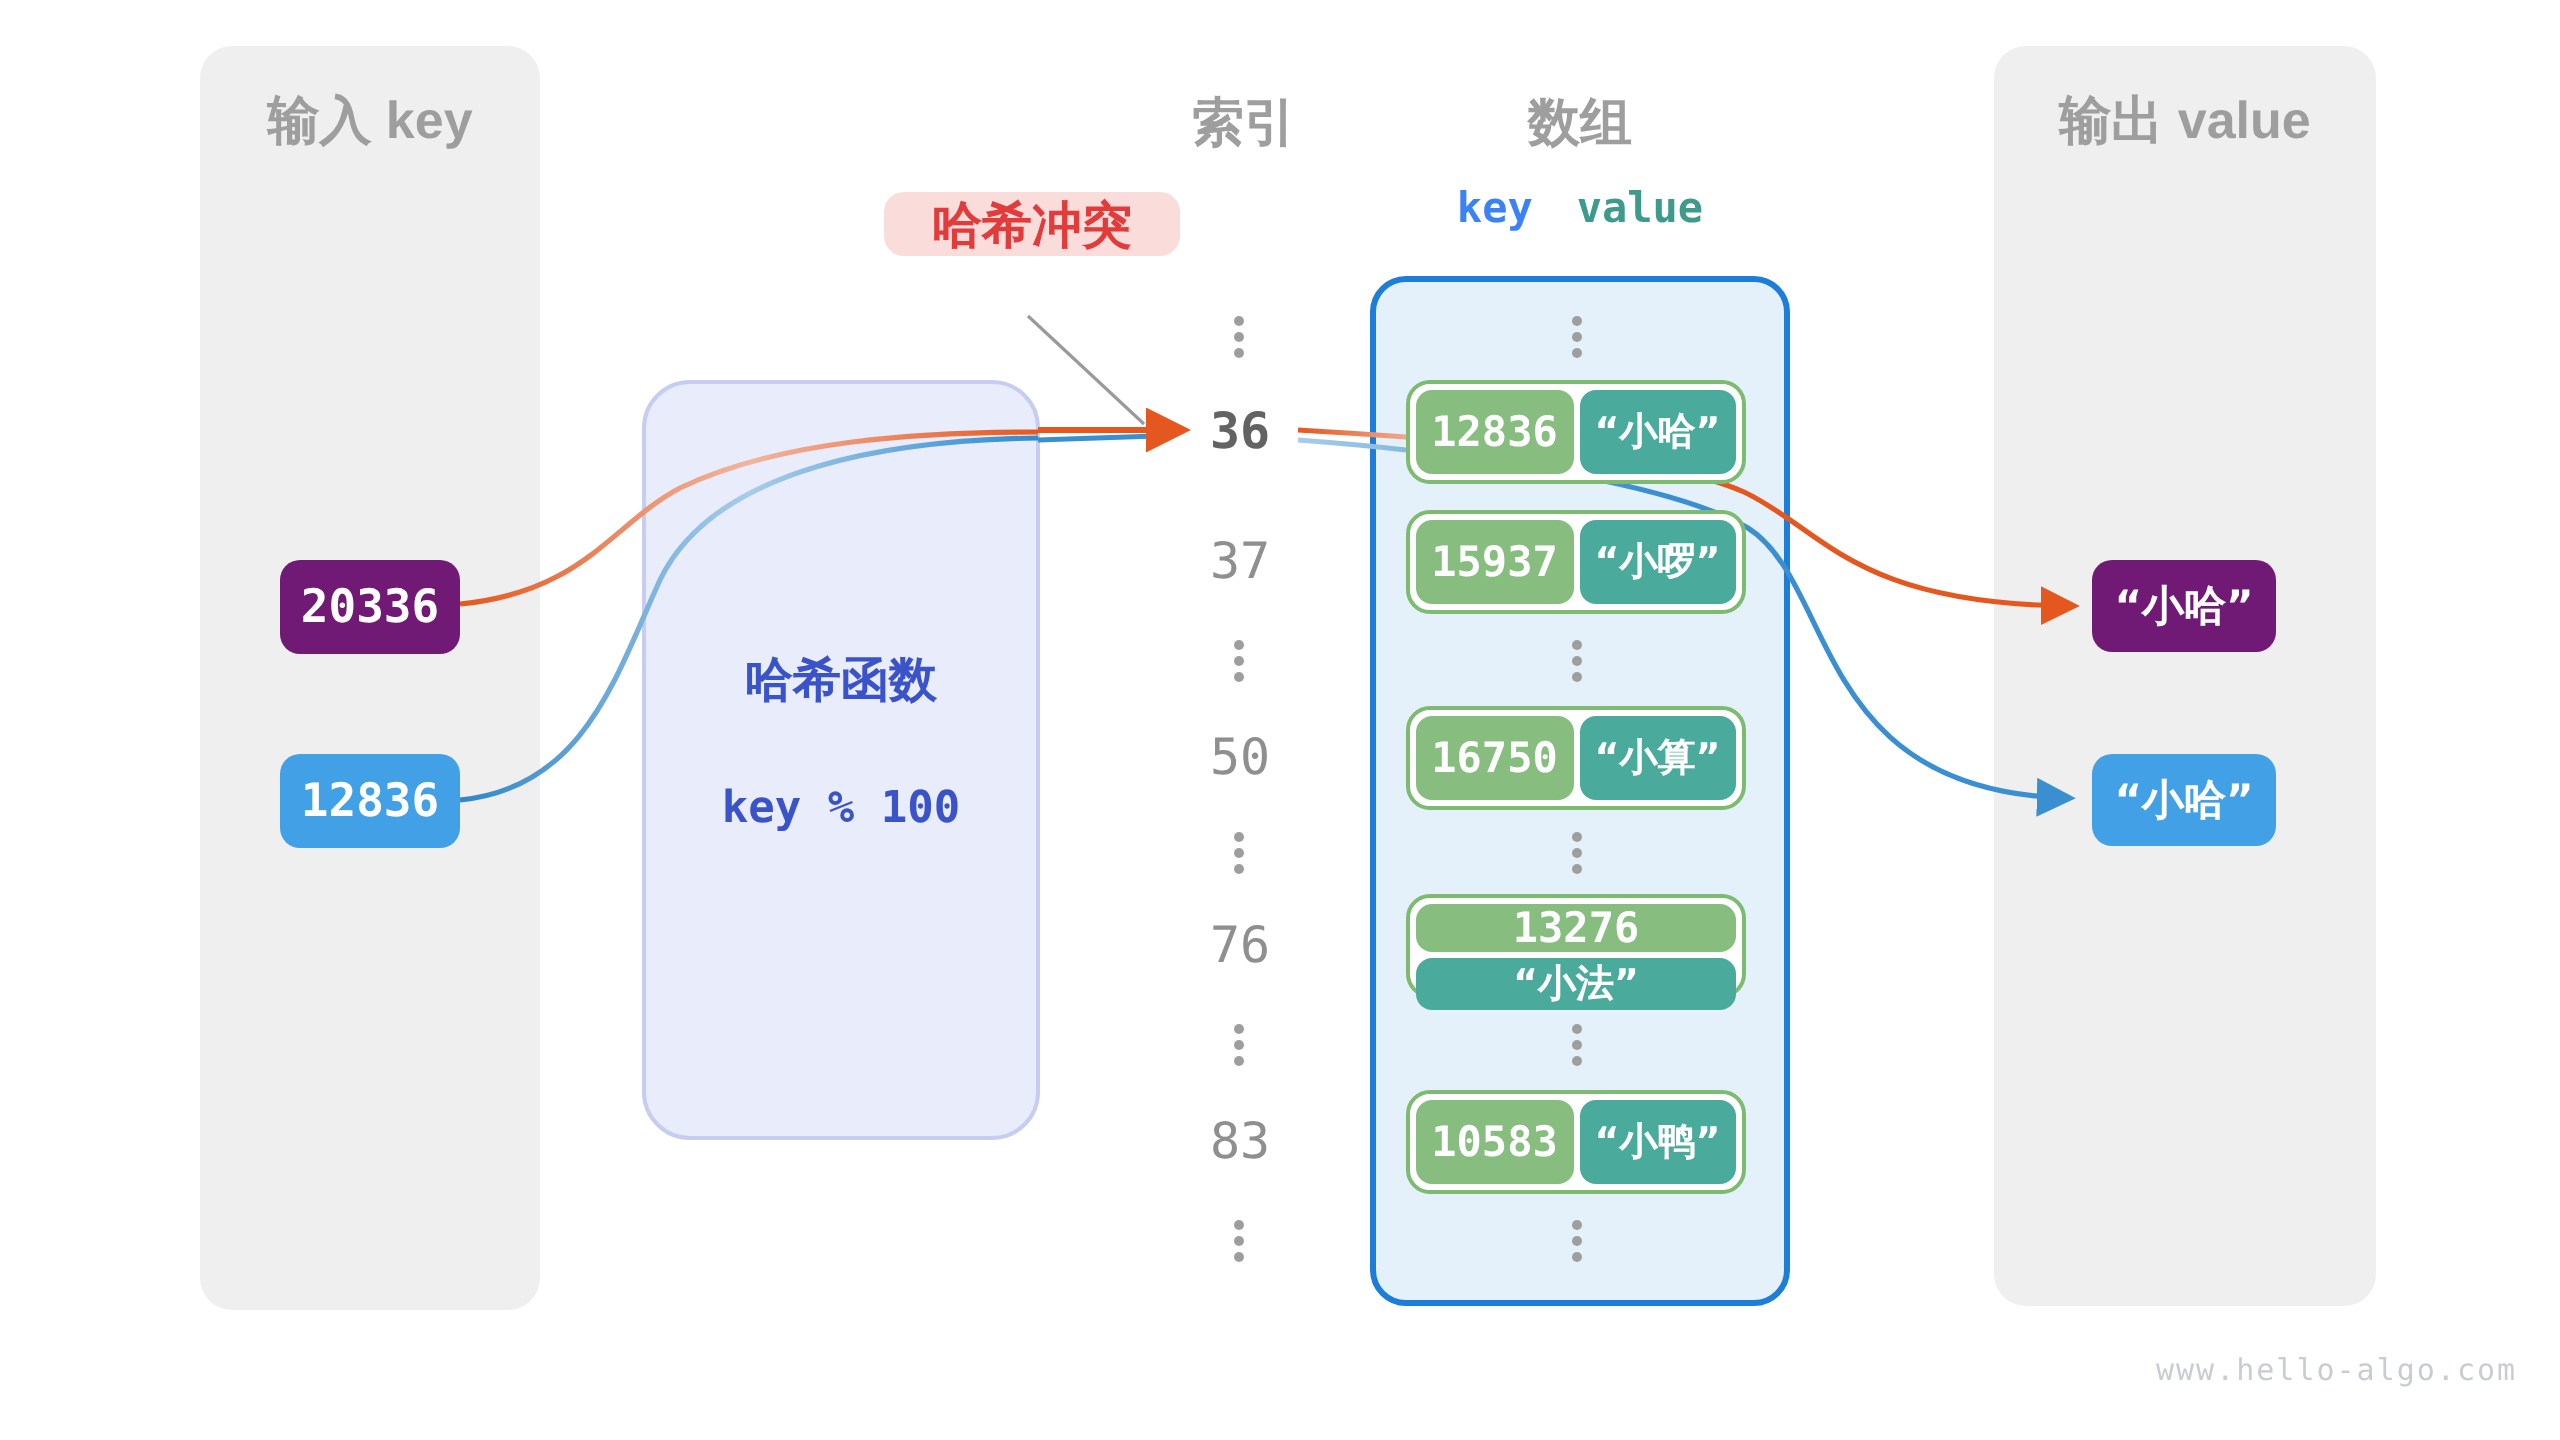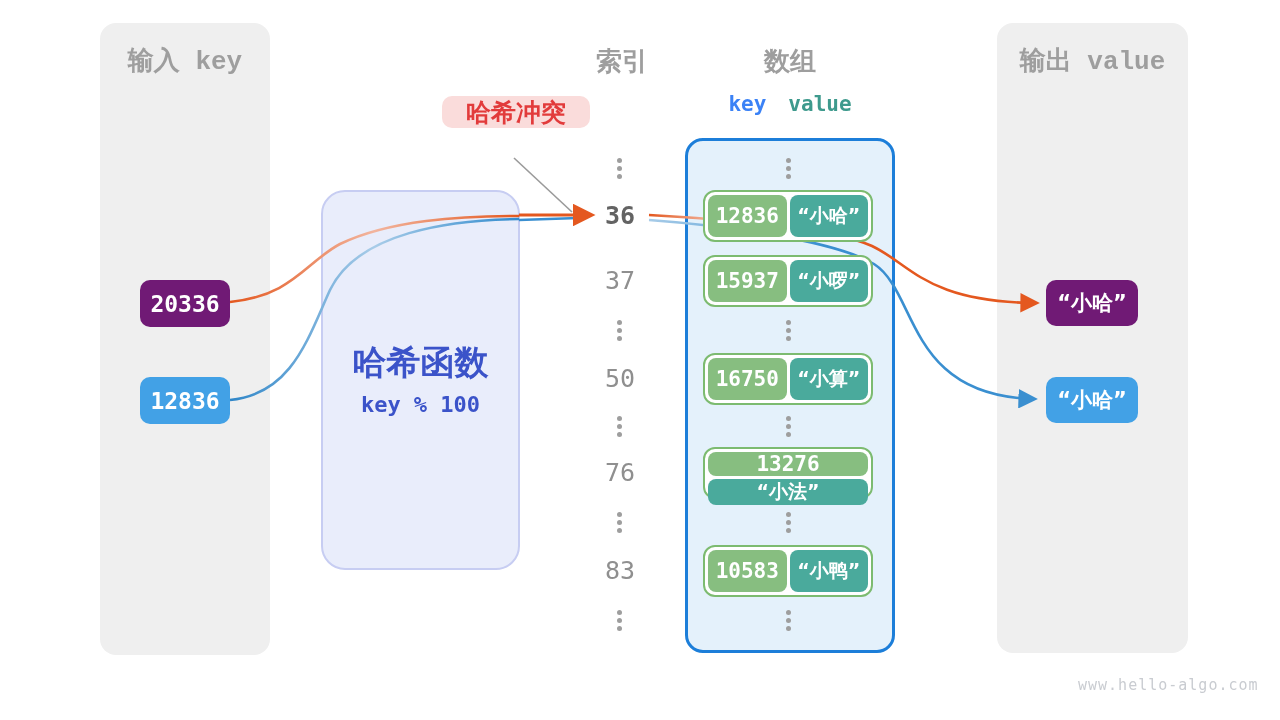--- a/index.html
+++ b/index.html
@@ -10,30 +10,30 @@
   }
   .mono{font-family:"DejaVu Sans Mono","Liberation Mono","DejaVu Sans",monospace;}
 
   
   .panel{
     position:absolute;background:#efefef;border-radius:16px;z-index:1;
   }
   .panel-title{
     position:absolute;left:0;right:0;top:20px;text-align:center;
     font-weight:bold;font-size:26px;color:#9e9e9e;
-    font-family:Liberation Mono, monospace;
+    font-family:Liberation Sans, sans-serif;
   }
   .hash-box{
     position:absolute;left:321px;top:190px;width:199px;height:380px;
     background:#e9edfb;border:2px solid #c7cdf2;border-radius:24px;
     box-sizing:border-box;z-index:1;
   }
   .hash-title{
-    position:absolute;left:0;right:0;top:148px;text-align:center;
-    font-size:34px;font-weight:bold;color:#3b53c9;
+    position:absolute;left:0;right:0;top:132px;text-align:center;
+    font-size:24px;font-weight:bold;color:#3b53c9;
   }
   .hash-formula{
     position:absolute;left:0;right:0;top:200px;text-align:center;
     font-size:22px;font-weight:bold;color:#3b53c9;
   }
   .array-box{
     position:absolute;left:685px;top:138px;width:210px;height:515px;
     background:#e4f1fb;border:3px solid #1c7ed9;border-radius:18px;
     box-sizing:border-box;z-index:1;
   }

